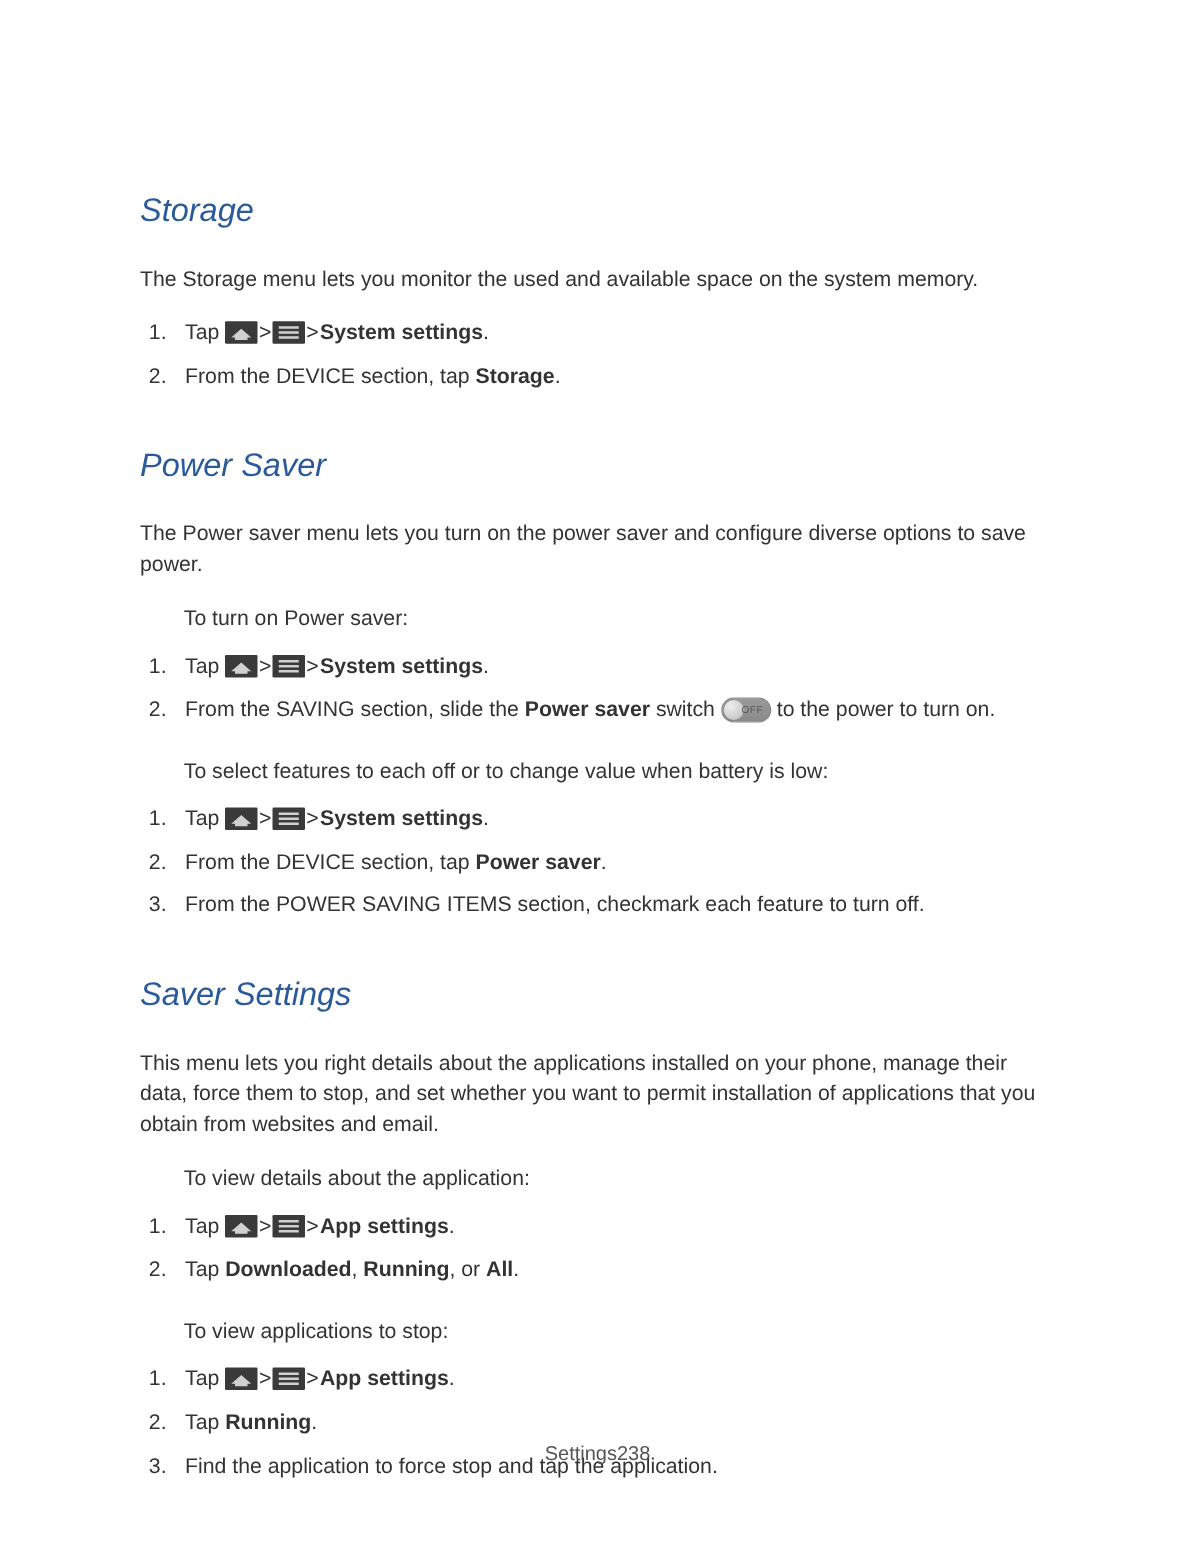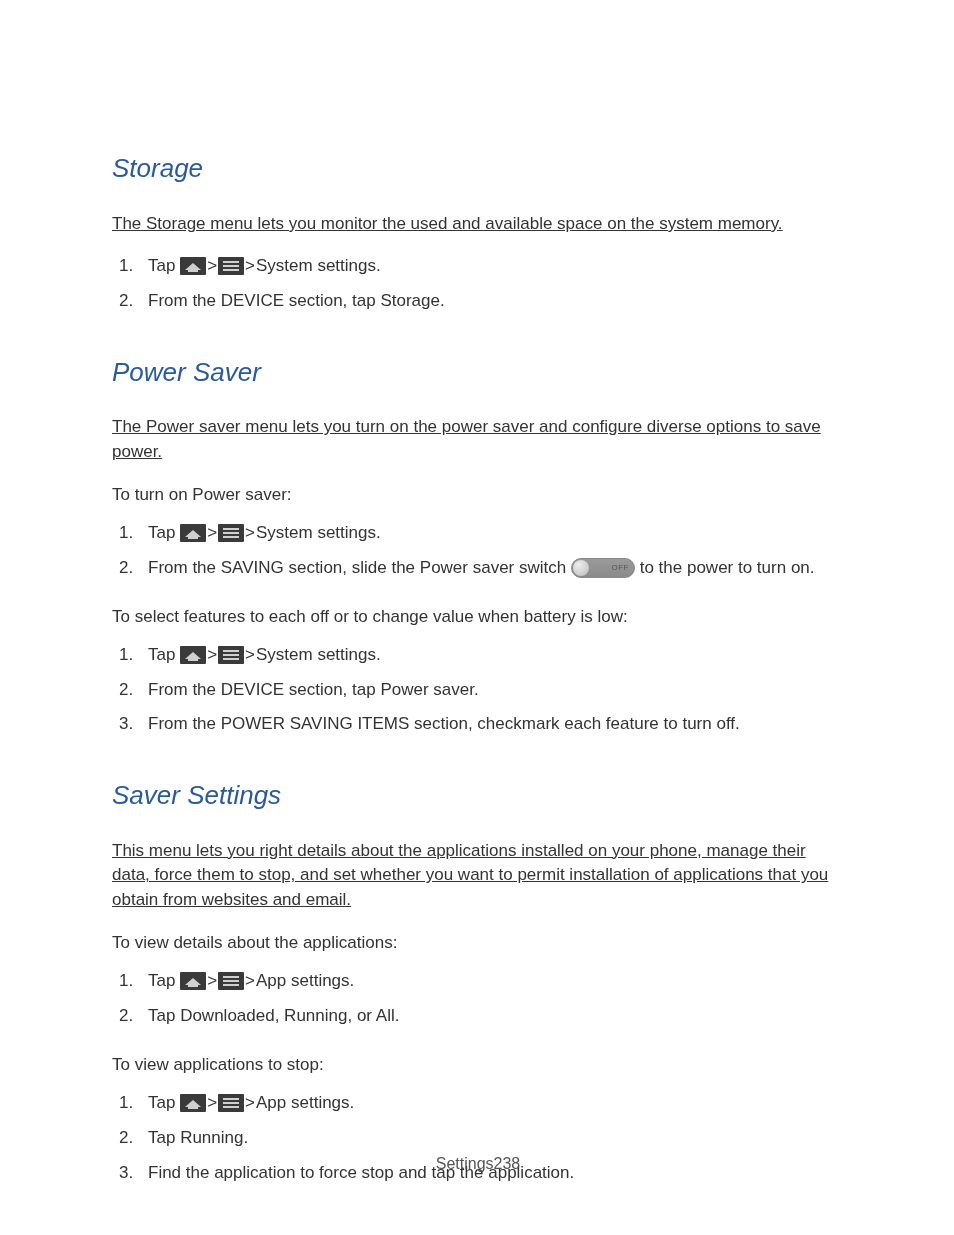--- a/index.html
+++ b/index.html
@@ -16,22 +16,22 @@
     }
     h2.section-heading {
       font-style: italic;
       color: #2a5a9a;
       font-size: 26px;
       font-weight: normal;
       margin-bottom: 24px;
       margin-top: 40px;
     }
     h2.section-heading.first { margin-top: 0; }
-    p.intro { margin-bottom: 18px; text-decoration: underline; }
-    p.subintro { margin-bottom: 14px; }
+    p.intro { margin-bottom: 18px; }
+    p.subintro { margin-bottom: 14px; margin-left: 35px; }
     ol.steps {
       list-style-position: outside;
       margin-left: 26px;
       margin-bottom: 24px;
     }
     ol.steps li {
       padding-left: 10px;
       margin-bottom: 10px;
     }
     .icon-btn {
@@ -63,24 +63,24 @@
     .icon-menu::after {
       content: "";
       position: absolute;
       left: 5px; right: 5px;
       height: 2px;
       background: #d0d0d0;
     }
     .icon-menu::before { top: 4px; box-shadow: 0 4px 0 #d0d0d0; }
     .icon-menu::after { bottom: 4px; }
     .gt { display: inline-block; margin: 0 1px; }
-    b { font-weight: normal; }
+    b { font-weight: bold; }
     .toggle {
       display: inline-block;
-      width: 64px;
+      width: 40px;
       height: 20px;
       background: linear-gradient(#9a9a9a,#8a8a8a);
       border-radius: 10px;
       vertical-align: middle;
       position: relative;
       border: 1px solid #888;
     }
     .toggle::before {
       content: "";
       position: absolute;
@@ -139,21 +139,21 @@
   <li>
     <span>From the DEVICE section, tap </span><b>Power saver</b><span>.</span>
   </li>
   <li>
     <span>From the POWER SAVING ITEMS section, checkmark each feature to turn off.</span>
   </li>
 </ol>
 
 <h2 class="section-heading">Saver Settings</h2>
 <p class="intro">This menu lets you right details about the applications installed on your phone, manage their data, force them to stop, and set whether you want to permit installation of applications that you obtain from websites and email.</p>
-<p class="subintro">To view details about the applications:</p>
+<p class="subintro">To view details about the application:</p>
 <ol class="steps">
   <li>
     <span>Tap </span><span class="icon-btn icon-home"></span><span class="gt"> &gt; </span><span class="icon-btn icon-menu"></span><span class="gt"> &gt; </span><b>App settings</b><span>.</span>
   </li>
   <li>
     <span>Tap </span><b>Downloaded</b><span>, </span><b>Running</b><span>, or </span><b>All</b><span>.</span>
   </li>
 </ol>
 <p class="subintro">To view applications to stop:</p>
 <ol class="steps">

